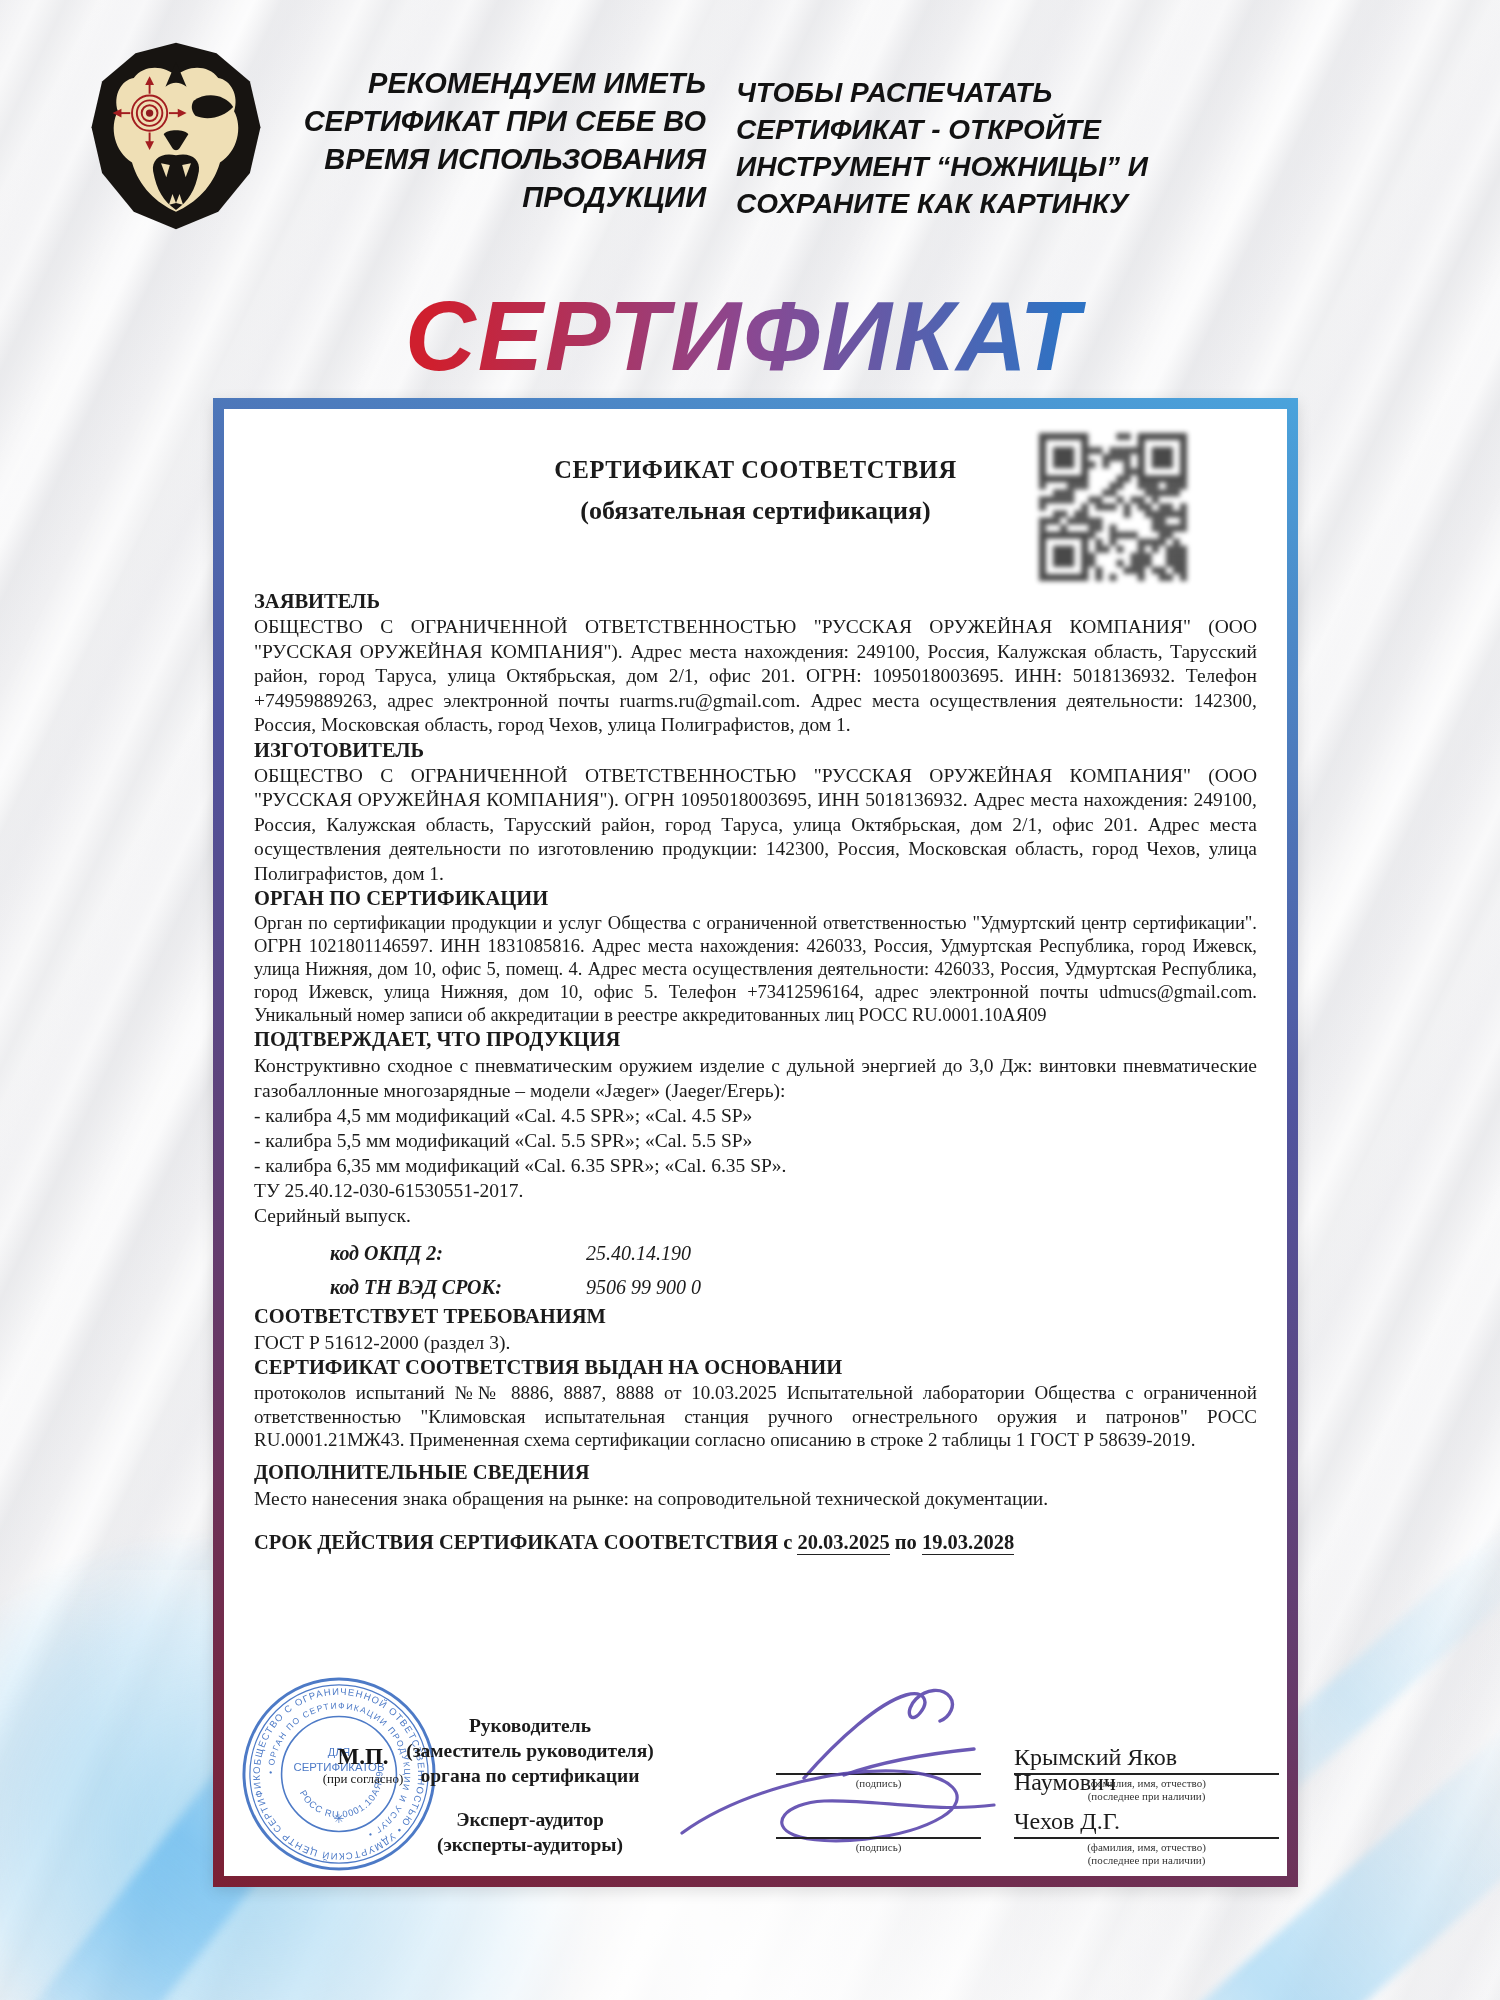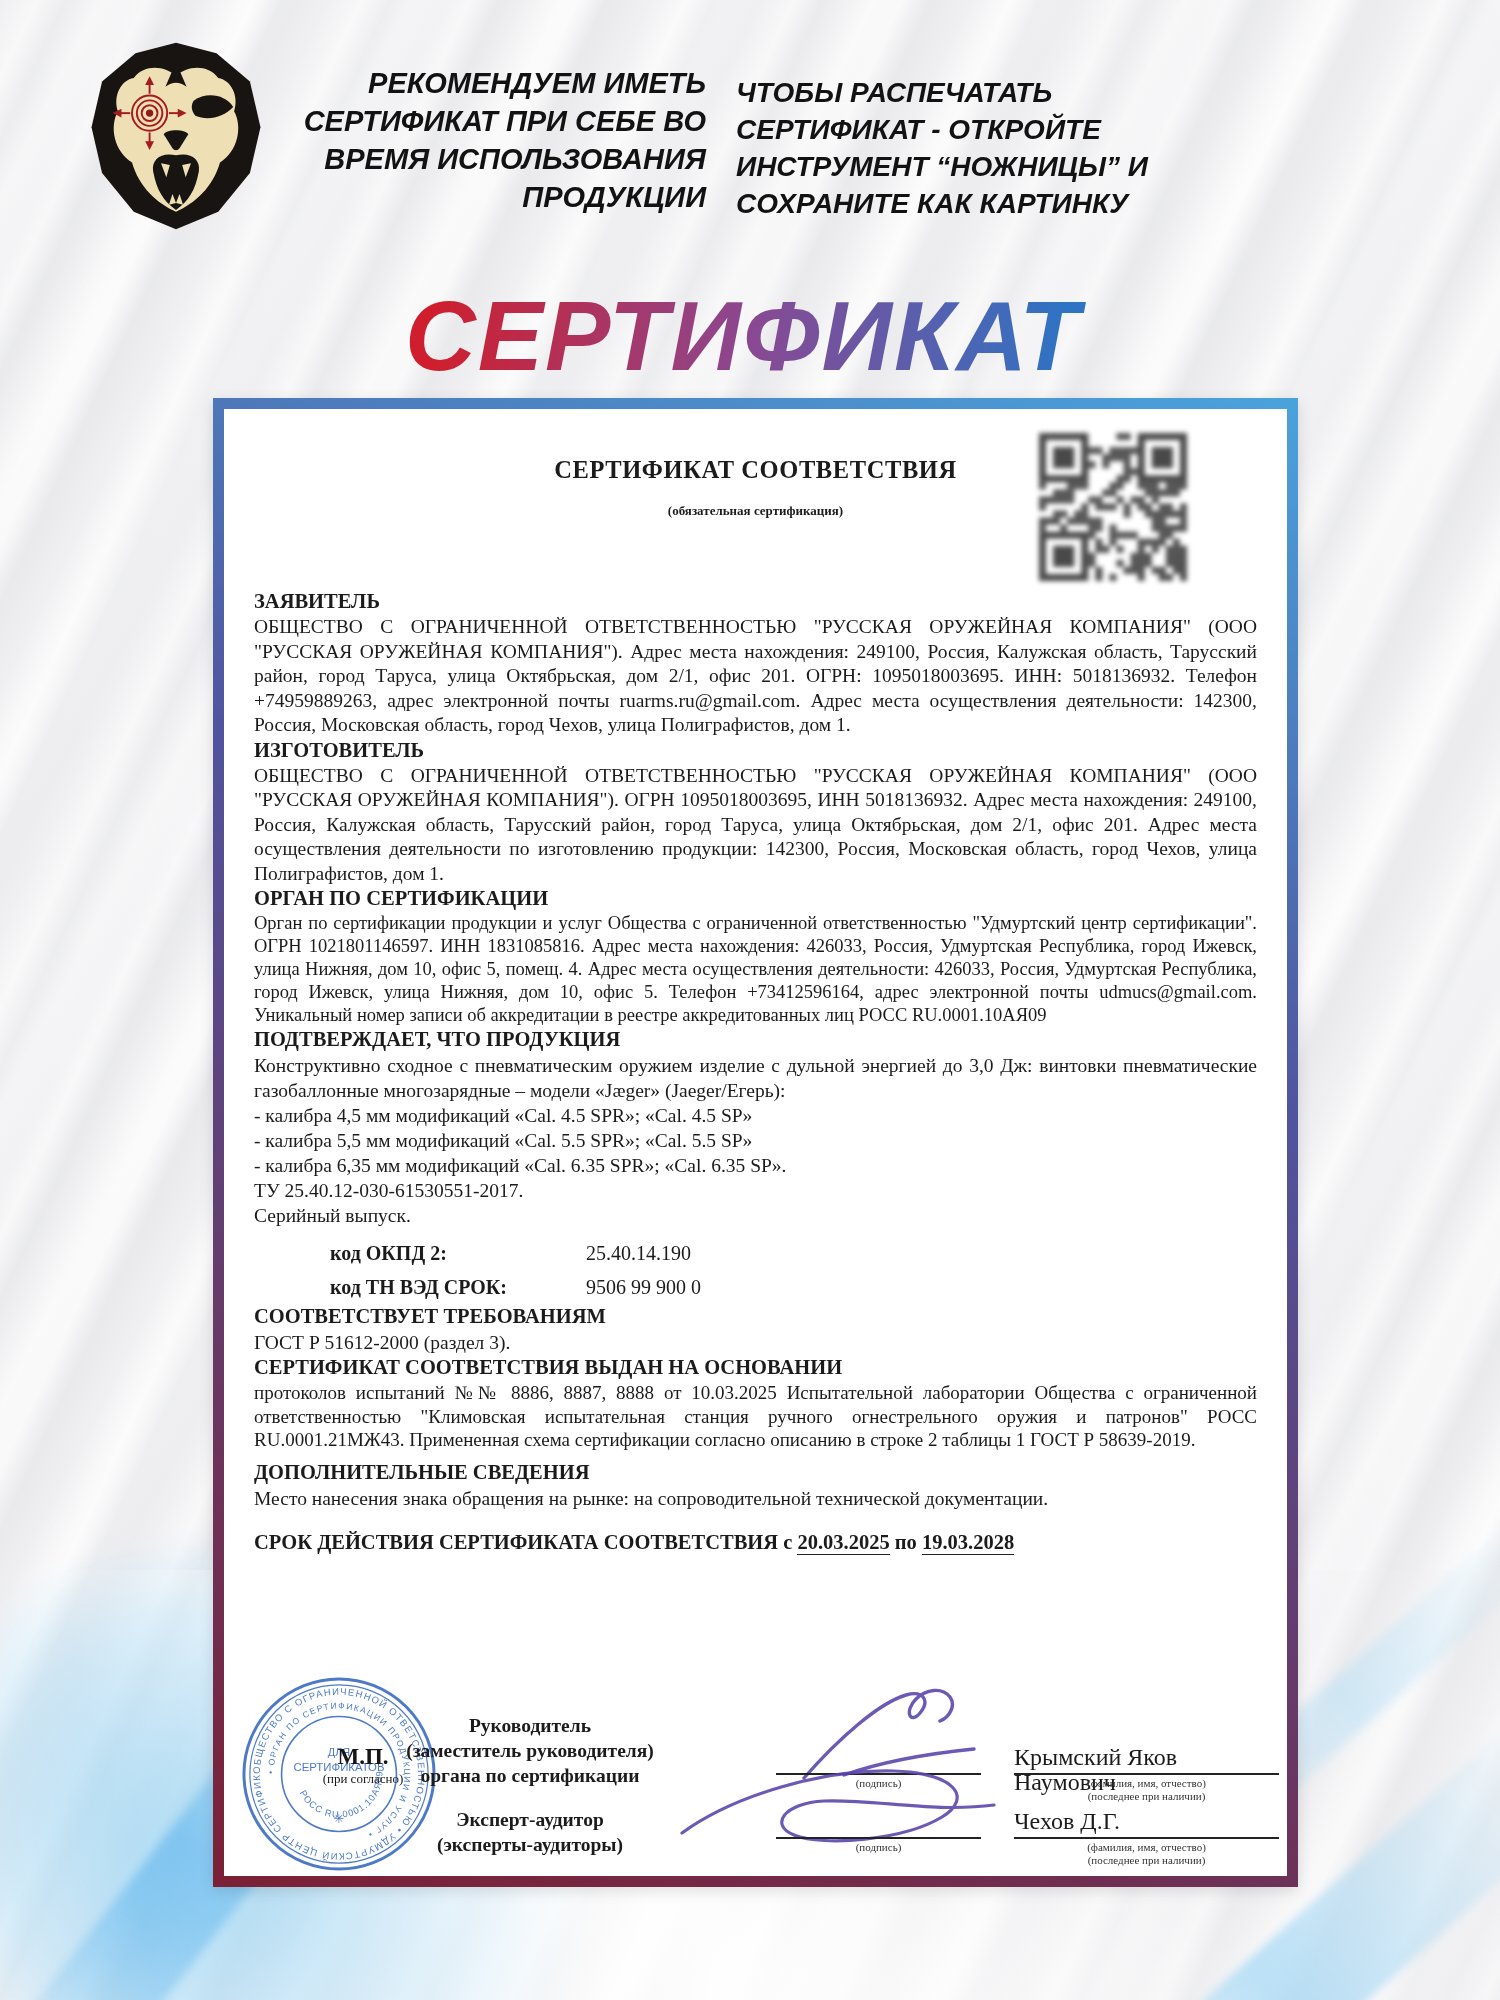--- a/index.html
+++ b/index.html
@@ -42,32 +42,32 @@
   
   .cert{position:absolute;left:213px;top:398px;width:1085px;height:1489px;padding:11px;
     background:linear-gradient(200deg, var(--f1) 0%, var(--f2) 38%, var(--f3) 100%);
     box-shadow:0 4px 14px rgba(0,0,0,.12);}
   .doc{position:relative;width:100%;height:100%;background:#fff;color:var(--ink);
     font-family:"Liberation Serif",serif;padding:46px 30px 0;overflow:hidden;}
 
   .qr{position:absolute;top:24px;right:100px;width:148px;height:148px;filter:blur(2.6px) grayscale(.15);opacity:.82;}
 
   .doc-title{text-align:center;font-size:24.5px;font-weight:700;letter-spacing:.6px;line-height:29px;}
-  .doc-subtitle{text-align:center;font-size:13px;font-weight:700;margin-top:15px;line-height:24px;}
+  .doc-subtitle{text-align:center;font-size:26px;font-weight:700;margin-top:15px;line-height:24px;}
   .doc-number{text-align:center;font-size:22.5px;margin-top:12px;line-height:28px;}
   .u{border-bottom:1.6px solid #222;padding-bottom:1px;}
 
   .sec-h{font-size:20.5px;font-weight:700;line-height:24px;margin:0 0 2px;}
   .sec-h.first{margin-top:66px;}
   .sec-p{font-size:19.5px;line-height:24.5px;text-align:justify;}
   .sec-p.small{font-size:18.5px;line-height:23px;}
   .sec-p.issued{font-size:19px;line-height:23.5px;}
   .line20{font-size:19.5px;line-height:25px;}
 
-  .codes{margin-top:8px;padding-left:76px;}
+  .codes{margin-top:8px;padding-left:76px;font-style:italic;}
   .code-row{font-size:20px;line-height:34px;}
   .code-label{display:inline-block;width:256px;font-weight:700;}
 
   .validity{font-size:20.5px;font-weight:700;line-height:27px;margin-top:18px;}
 
   
   .stamp{position:absolute;left:16px;top:1266px;width:198px;height:198px;opacity:.92;}
   .mp{position:absolute;left:74px;top:1336px;width:130px;text-align:center;color:#161616;}
   .mp-main{font-size:23px;font-weight:700;line-height:24px;}
   .mp-note{font-size:13px;line-height:16px;margin-top:2px;}

